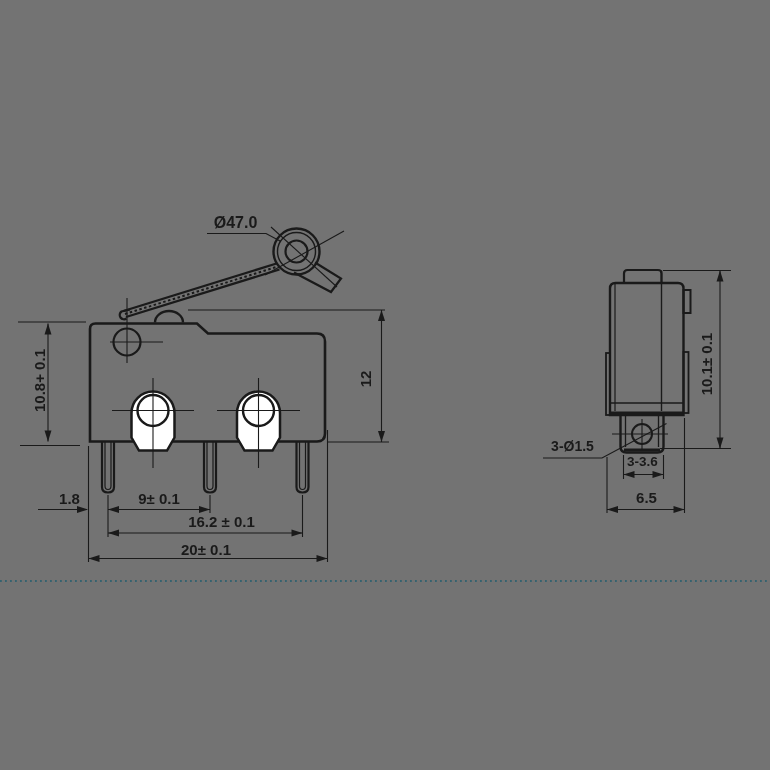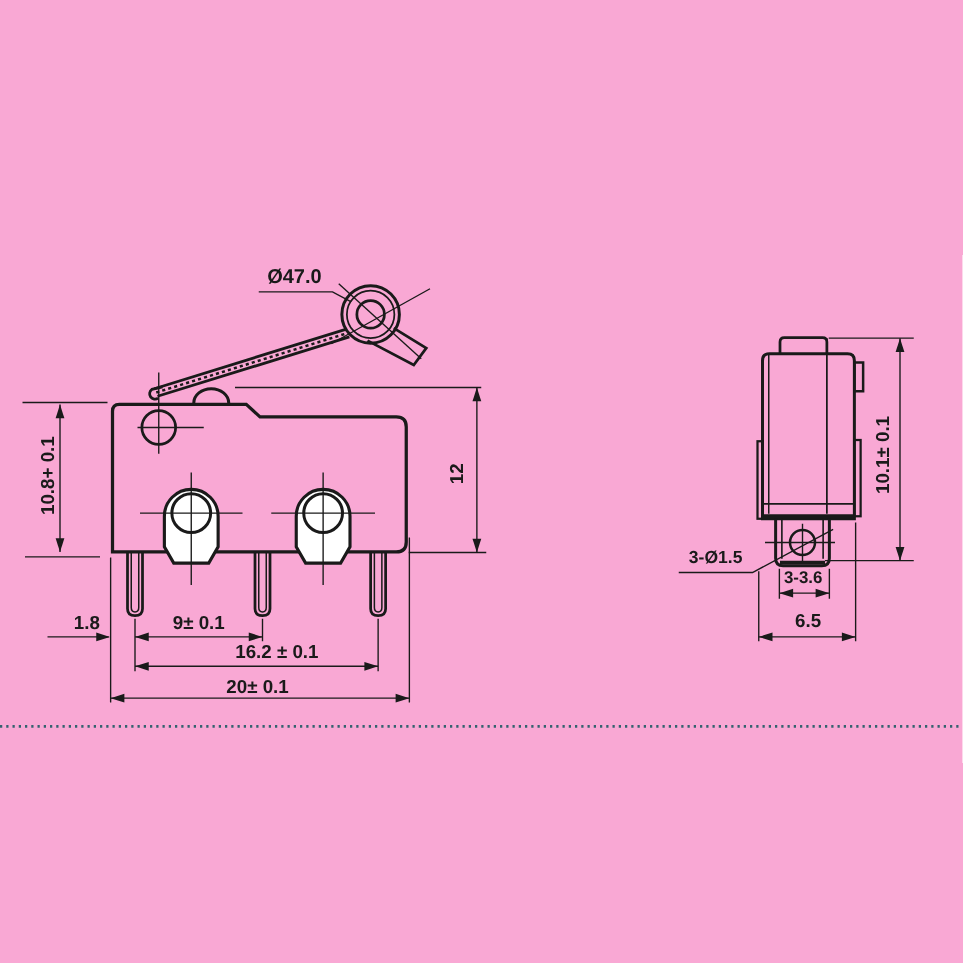--- a/index.html
+++ b/index.html
@@ -1,16 +1,16 @@
 <!DOCTYPE html>
 <html><head>
 <meta charset="utf-8">
 <style>
   html,body{margin:0;padding:0;background:#ffffff;}
-  .sheet{position:relative;width:770px;height:770px;background:#f9a8d4;overflow:hidden;}
+  .sheet{position:relative;width:770px;height:770px;background:#737373;overflow:hidden;}
   svg{display:block;}
   text{font-family:"Liberation Sans","DejaVu Sans",sans-serif;font-weight:bold;fill:#1a1a1a;}
   .dim{font-size:15px;}
   .dim-sm{font-size:13.5px;}
   .dim-md{font-size:14px;}
   .dim-lg{font-size:16px;}
 </style>
 </head>
 <body>
 

